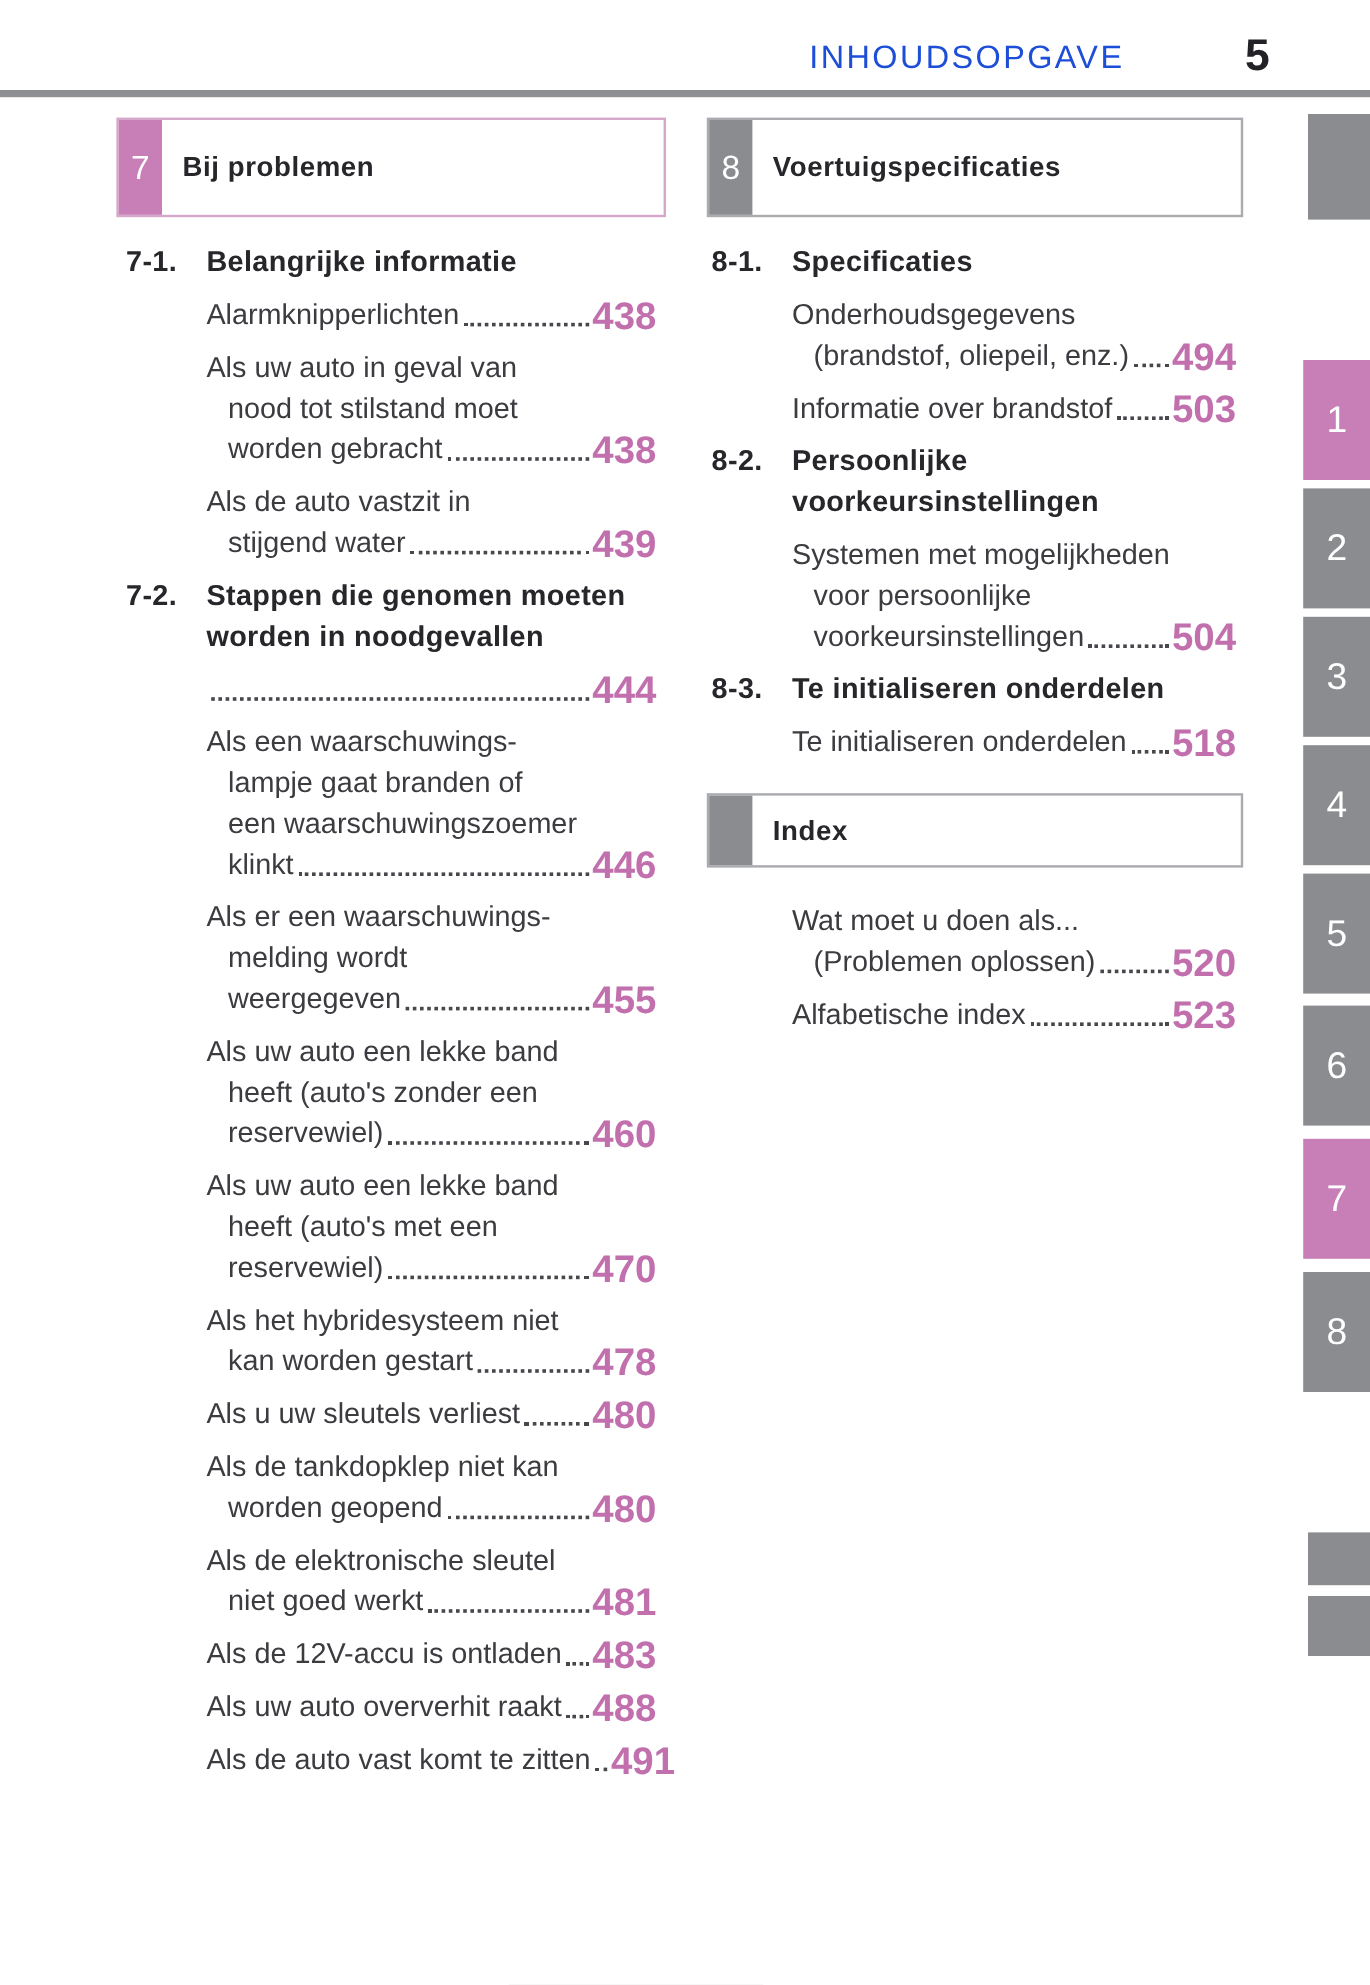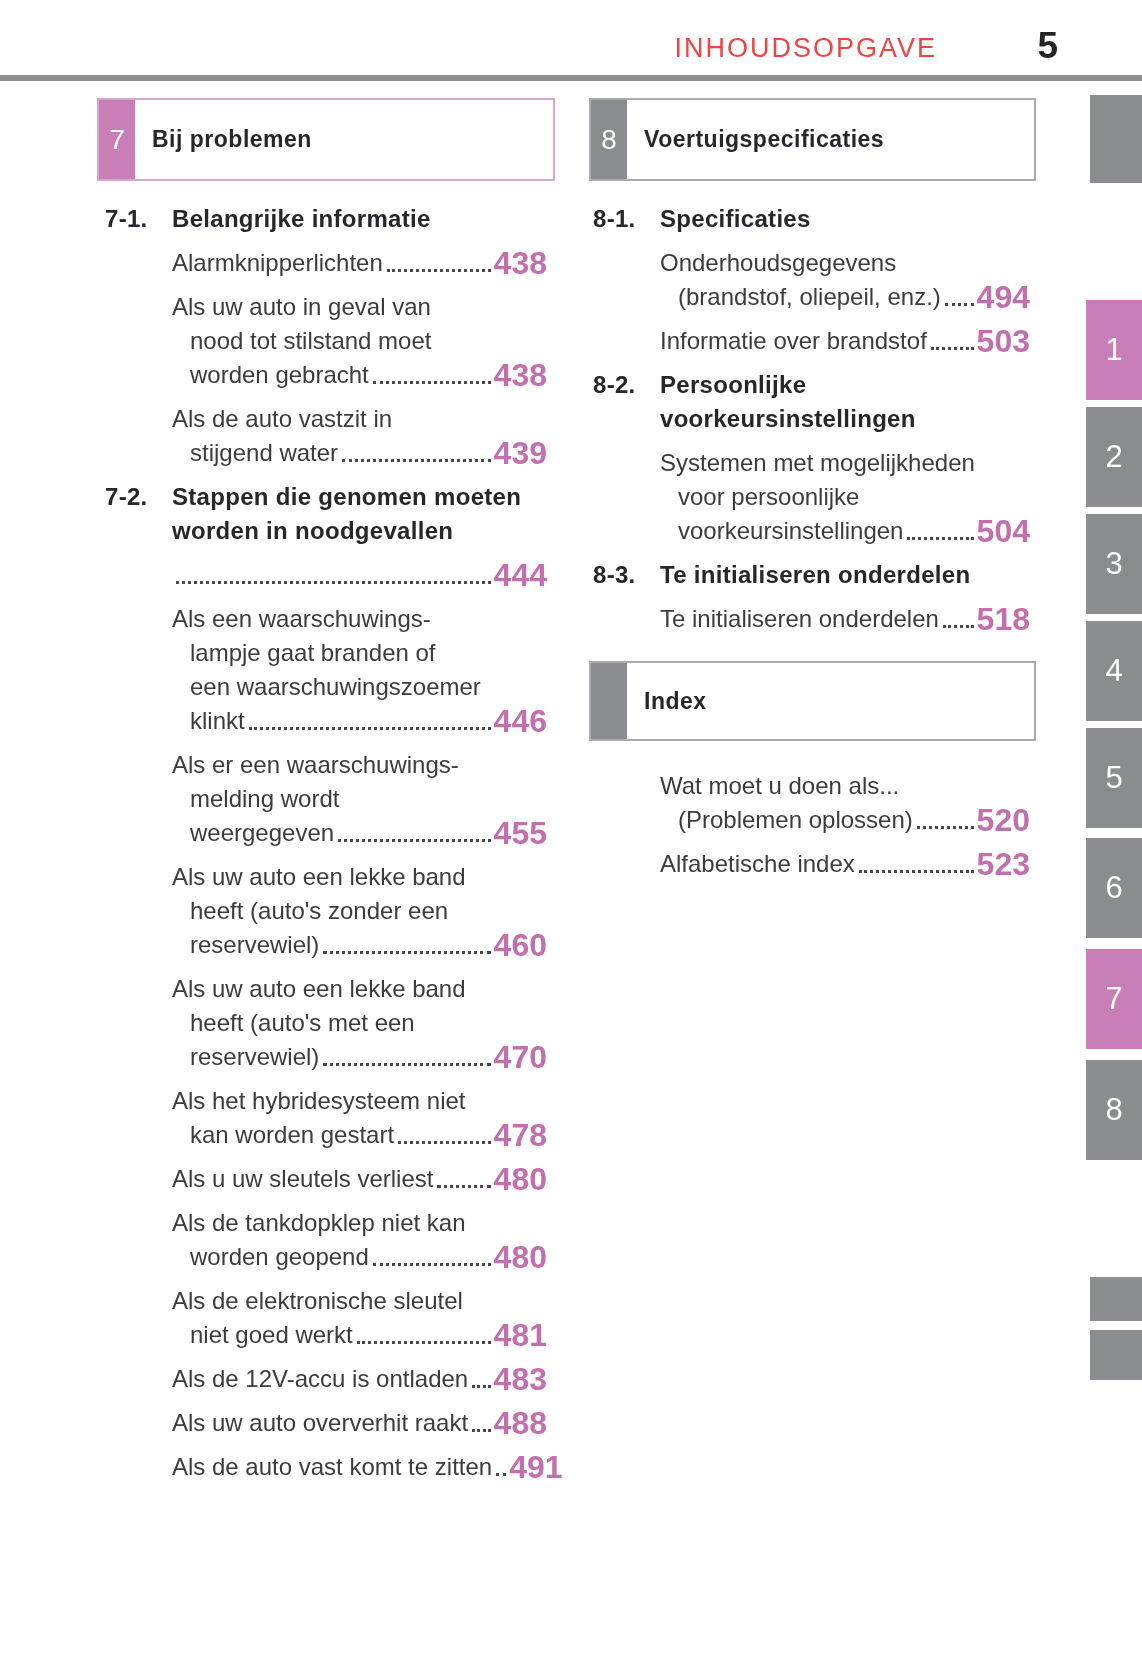--- a/index.html
+++ b/index.html
@@ -1,34 +1,34 @@
 <!DOCTYPE html>
 <html><head>
 <meta charset="utf-8">
 <style>
   html,body{margin:0;padding:0;background:#e8e8e8;}
   .page{
     position:relative;width:1142px;height:1654px;background:#ffffff;
     font-family:"Liberation Sans",sans-serif;overflow:hidden;margin:0 auto;
   }
   
-  .hdr-title{position:absolute;top:33px;right:205px;font-size:27px;letter-spacing:2px;color:#ef4444;}
+  .hdr-title{position:absolute;top:33px;right:205px;font-size:27px;letter-spacing:2px;color:#1d4ed8;}
   .hdr-num{position:absolute;top:25px;right:84px;font-size:37px;font-weight:700;color:#232327;}
   .rule{position:absolute;top:75px;left:0;width:1142px;height:6px;background:#8d8f92;}
   
   .secbox{position:absolute;height:83px;background:#fff;display:flex;align-items:stretch;box-sizing:border-box;}
   .secbox.pink{border:2px solid #d5a7ca;}
   .secbox.gray{border:2px solid #a9abae;}
   .badge{flex:0 0 36px;display:flex;align-items:center;justify-content:center;color:#fff;font-size:28px;}
   .badge.pink-bg{background:#c87fb8;}
   .badge.gray-bg{background:#8a8c8f;}
   .btitle{display:flex;align-items:center;padding-left:17px;font-weight:700;font-size:23px;color:#26262b;letter-spacing:0.5px;}
   #box7{left:97px;top:98px;width:458px;}
   #box8{left:589px;top:98px;width:447px;}
-  .inline-box{position:relative;left:auto;top:auto;margin:25px 0 28px -4px;width:447px;height:80px;}
+  .inline-box{position:relative;left:auto;top:auto;margin:25px 0 28px -4px;width:447px;height:62px;}
   
   .col{position:absolute;top:202px;font-size:24px;line-height:34px;color:#3b3b40;}
   .col-left{left:105px;width:442px;}
   .col-right{left:593px;width:437px;}
   .block{margin-bottom:10px;}
   .ghead{font-weight:700;color:#26262b;position:relative;padding-left:67px;letter-spacing:0.3px;}
   .ghead .gid{position:absolute;left:0;top:0;}
   .entry{padding-left:67px;}
   .entry .cont{padding-left:18px;}
   .lastline{display:flex;}

